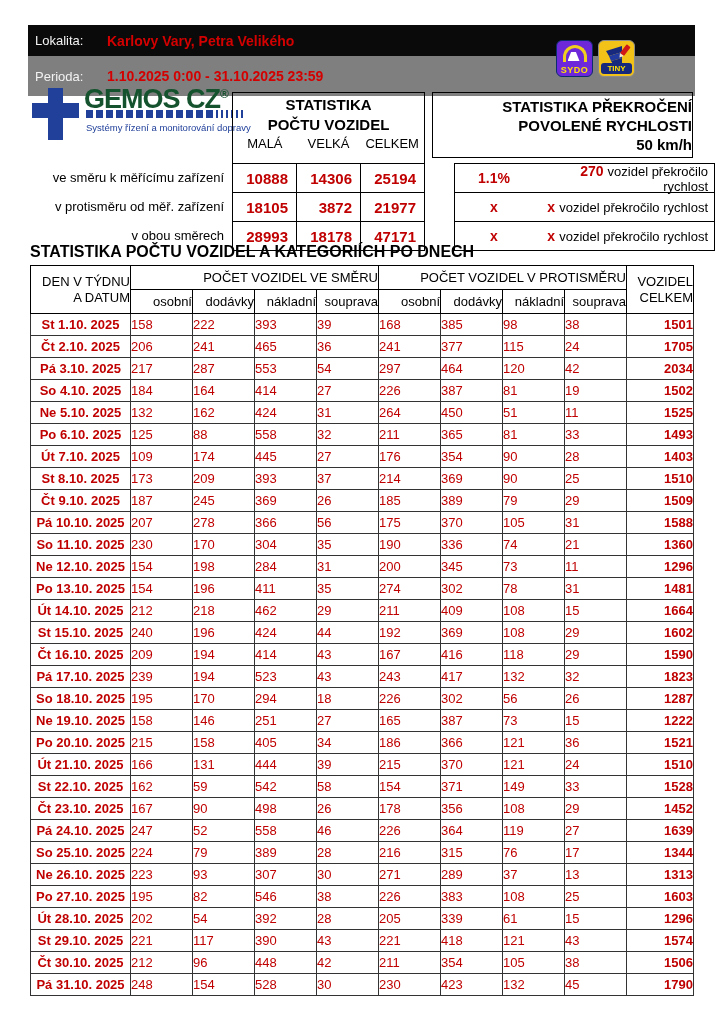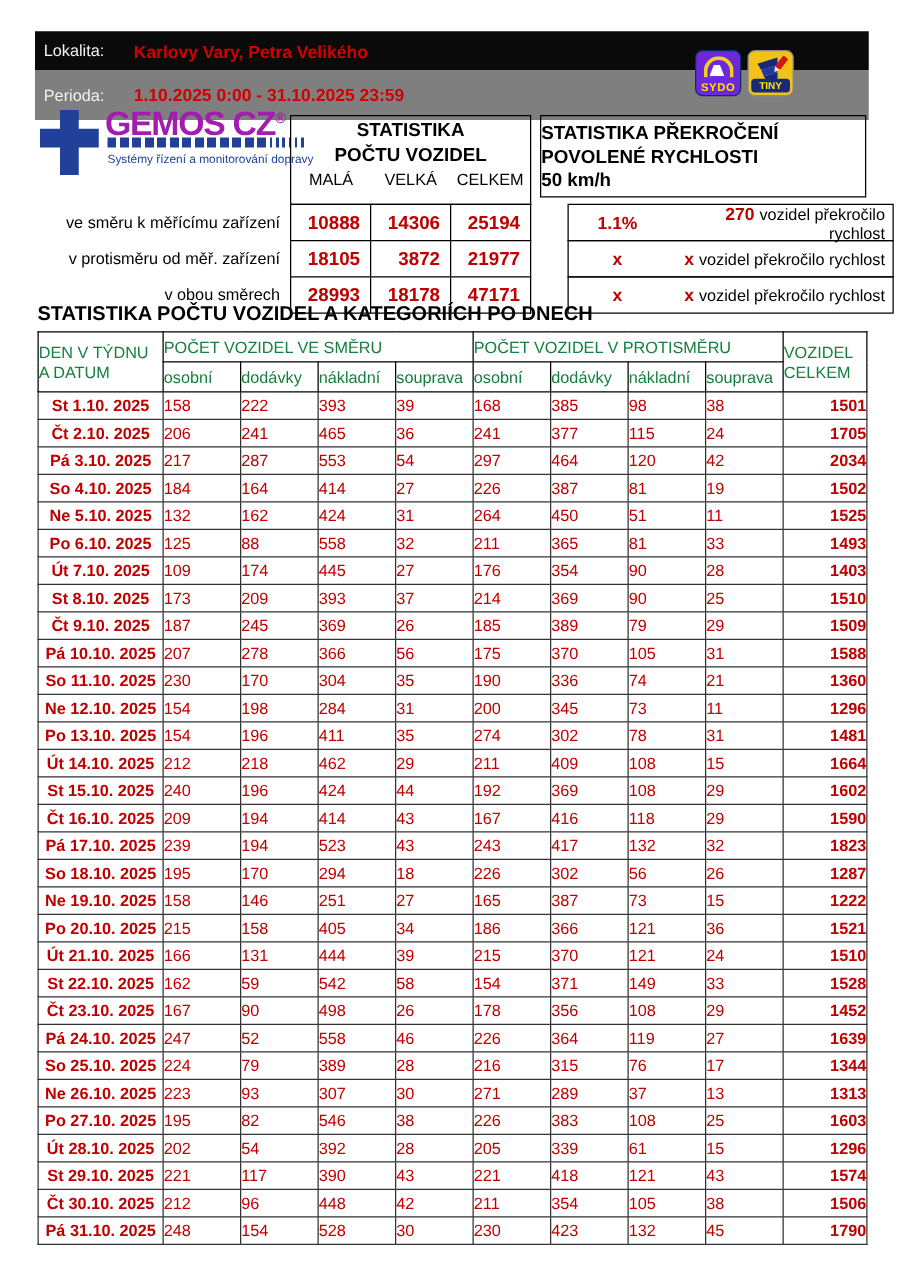--- a/index.html
+++ b/index.html
@@ -29,34 +29,34 @@
   .badge-label { position:absolute; left:0; right:0; bottom:1px; text-align:center;
     font-size:9px; font-weight:bold; color:#ffe000; letter-spacing:0.5px; }
   .tiny-band { position:absolute; left:2px; right:2px; bottom:2px; background:#16297c;
     border-radius:3px; text-align:center; font-size:8px; font-weight:bold; color:#ffe000; line-height:11px; }
   .tiny-art { display:block; margin:3px auto 0; }
 
   
   .gemos { left:32px; top:88px; width:220px; height:54px; }
   .gemos-cross-v { position:absolute; left:16px; top:0; width:15px; height:52px; background:#21409a; }
   .gemos-cross-h { position:absolute; left:0; top:15px; width:47px; height:15px; background:#21409a; }
-  .gemos-text { position:absolute; left:52px; top:-4px; color:#a21caf; font-size:27px;
+  .gemos-text { position:absolute; left:52px; top:-4px; color:#14532d; font-size:27px;
     font-weight:bold; letter-spacing:-1px; white-space:nowrap; }
   .gemos-reg { font-size:12px; vertical-align:10px; letter-spacing:0; }
   .gemos-dashes { position:absolute; left:54px; top:22px; height:8px; width:128px;
     background:repeating-linear-gradient(90deg,#21409a 0 7px,#ffffff 7px 10px); }
   .gemos-dashes2 { position:absolute; left:184px; top:22px; height:8px; width:28px;
     background:repeating-linear-gradient(90deg,#21409a 0 2px,#ffffff 2px 5px); }
   .gemos-tagline { position:absolute; left:54px; top:34px; color:#21409a; font-size:9.5px; white-space:nowrap; }
 
   
   .vbox { left:232px; top:92px; width:193px; height:72px; border:1px solid #000;
     box-sizing:border-box; text-align:center; }
   .sbox { left:432px; top:92px; width:261px; height:66px; border:1px solid #000;
-    box-sizing:border-box; text-align:left; }
+    box-sizing:border-box; text-align:right; }
   .box-title { font-size:15px; font-weight:bold; line-height:20px; }
   .sbox .box-title { line-height:19px; }
   .vbox .box-title:first-child { margin-top:2px; }
   .sbox .box-title:first-child { margin-top:4px; }
   .col-labels { display:flex; margin-top:1px; }
   .col-labels span { flex:1; font-size:13px; }
 
   
   .dir-labels { left:28px; top:163px; width:198px; text-align:right; }
   .dir-label { font-size:13px; line-height:29px; height:29px; color:#000; padding-right:2px; }
@@ -71,21 +71,21 @@
   .speed-row:first-child { margin-top:0; }
   .sp-pct { width:78px; text-align:center; color:#c00000; font-weight:bold; font-size:14px; }
   .sp-right { flex:1; text-align:right; padding-right:6px; font-size:13px; color:#000; }
   .sp-count { color:#c00000; font-weight:bold; font-size:14px; }
   .sp-suffix { margin-left:4px; }
 
   
   .section-title { left:30px; top:243px; font-size:16px; font-weight:bold; white-space:nowrap; }
   table.daily { left:30px; top:265px; width:663px; border-collapse:collapse; table-layout:fixed; }
   table.daily th { border:1px solid #000; font-weight:normal; font-size:13px; height:23px;
-    padding:0; text-align:left; color:#15803d; }
+    padding:0; text-align:right; color:#000000; }
   table.daily td { border:1px solid #333; height:21px; font-size:13px; color:#c00000; padding:0; }
   td.c-date { font-weight:bold; text-align:center; }
   td.c-num { text-align:left; padding-left:6px; }
   td.c-total { font-weight:bold; text-align:right; padding-right:6px; }
   .two-line div { line-height:16px; }
 </style>
 </head>
 <body>
 
 <div class="page">

